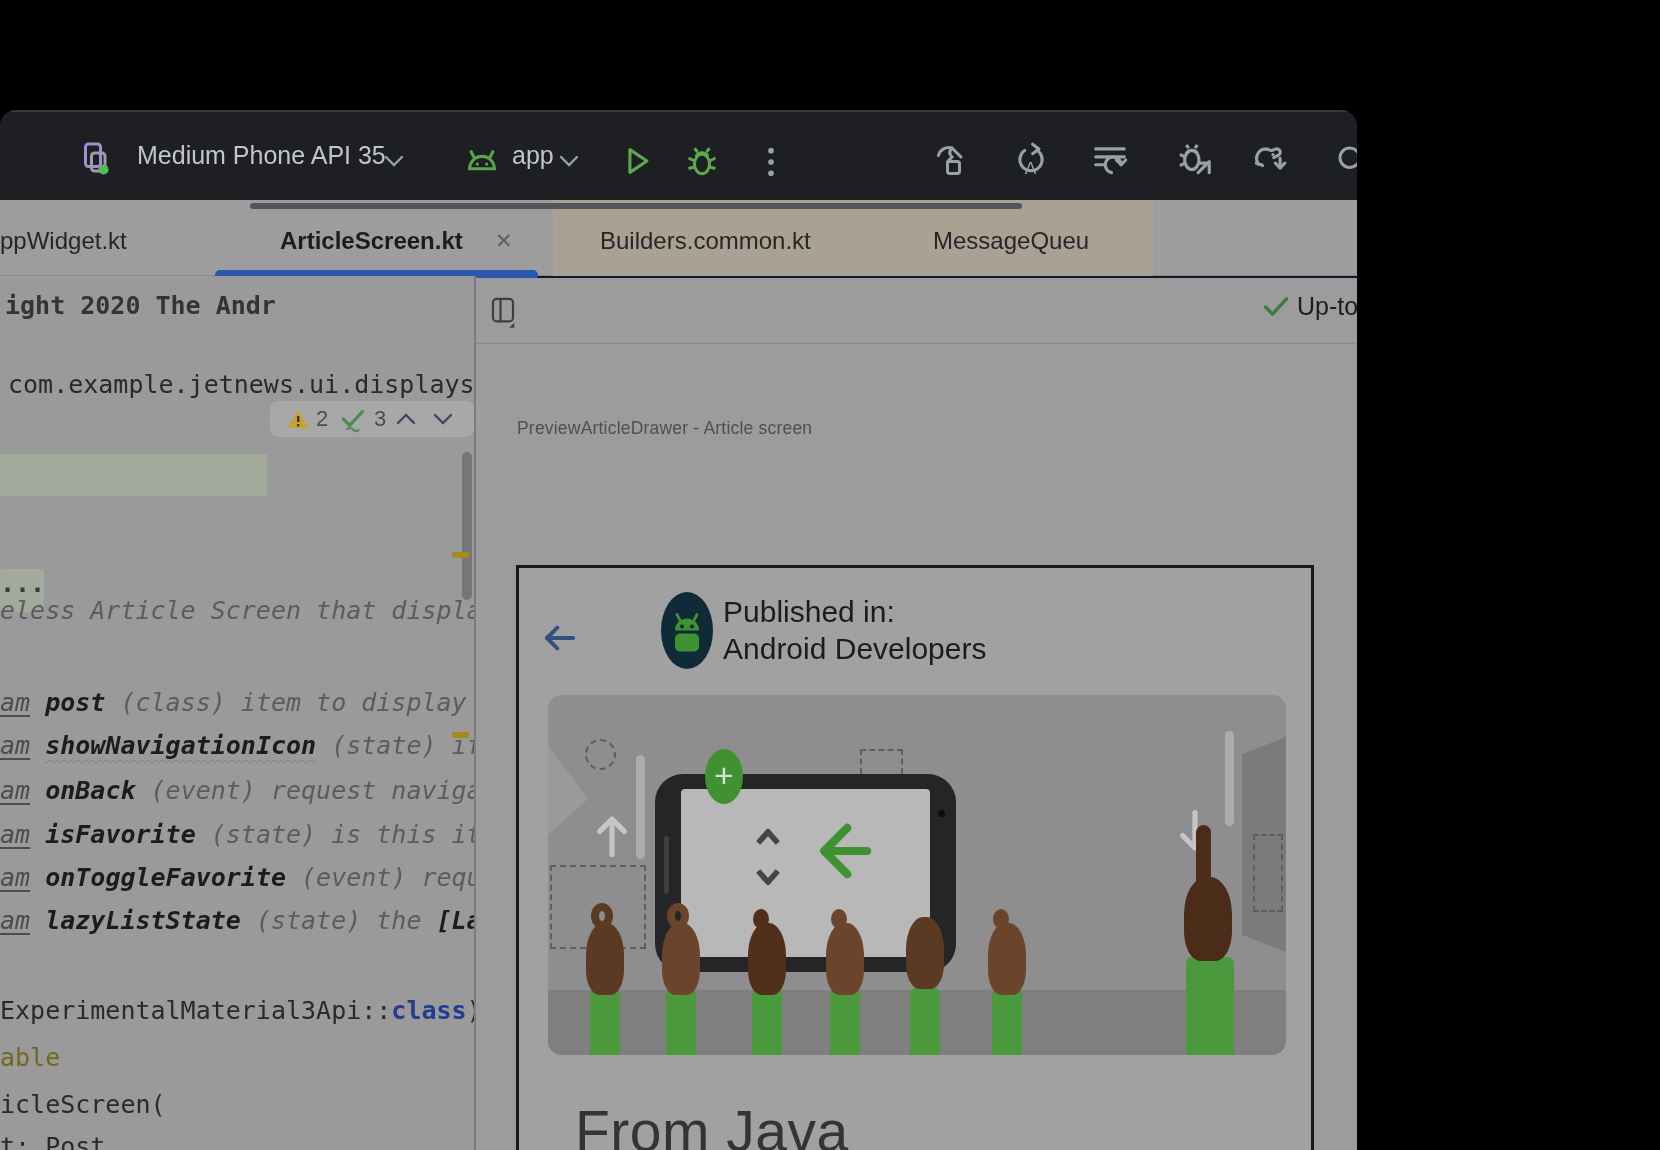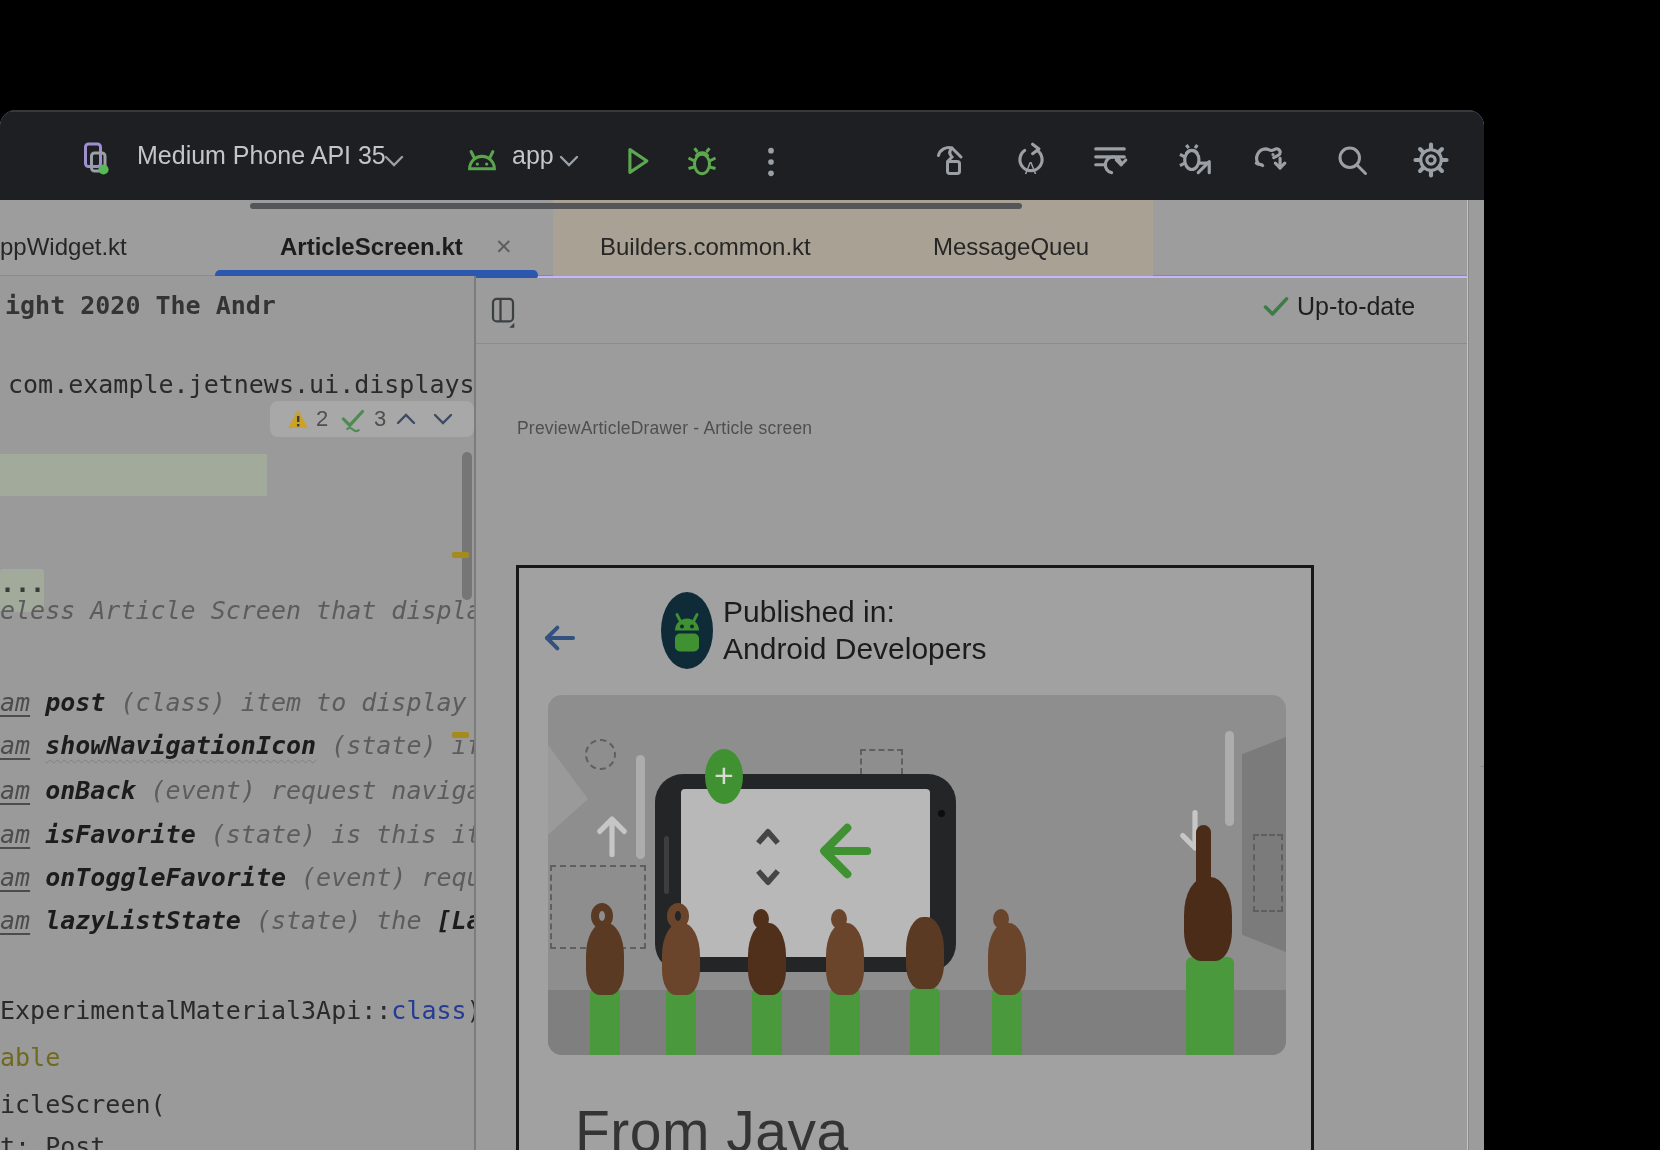--- a/index.html
+++ b/index.html
@@ -1,33 +1,33 @@
 <!DOCTYPE html>
 <html><head>
 <meta charset="utf-8">
 <style>
   * { margin:0; padding:0; box-sizing:border-box; }
   html,body { width:1660px; height:1150px; background:#000; overflow:hidden;
               font-family:"Liberation Sans", sans-serif; }
   .abs { position:absolute; }
 
   
-  #window { position:absolute; left:0; top:110px; width:1484px; height:1040px;
-            background:#c4b5fd; border-radius:16px 16px 0 0; overflow:hidden; }
+  #window { position:absolute; left:0; top:110px; width:1357px; height:1040px;
+            background:#0f172a; border-radius:16px 16px 0 0; overflow:hidden; }
 
   
   #toolbar { position:absolute; left:0; top:0; width:100%; height:90px;
              background:#1d1f22; border-top:2px solid #36383c; }
   .tb-text { position:absolute; color:#c2c5c9; font-size:25px; top:29px; }
   .tb-ic { position:absolute; }
 
   
   #tabbar { position:absolute; left:0; top:90px; width:1467px; height:76px;
             background:#9d9d9d; border-bottom:1px solid #8a8a8a; }
-  .tab-label { position:absolute; top:27px; font-size:24px; color:#262626; white-space:nowrap;margin-top:6px; }
+  .tab-label { position:absolute; top:27px; font-size:24px; color:#262626; white-space:nowrap; }
   #beige-tabs { position:absolute; left:553px; top:0; width:600px; height:76px; background:#a9a294; }
   #tab-scrollbar { position:absolute; left:250px; top:3px; width:772px; height:6px;
                    background:#55565a; border-radius:3px; }
   #active-underline { position:absolute; left:215px; top:160px; width:323px; height:10px;
                       border-radius:5px; background:#2c57ae; }
   #msg-fade { position:absolute; left:1085px; top:16px; width:68px; height:50px;
               background:linear-gradient(to right, rgba(169,162,148,0), #a9a294 80%); }
   #viewmode-box { position:absolute; left:1218px; top:95px; width:170px; height:58px;
                   background:#fcfcfc; border-radius:9px; }
   #split-pill { position:absolute; left:54px; top:7px; width:62px; height:44px;
@@ -39,21 +39,21 @@
   .code-line { position:absolute; font-family:"DejaVu Sans Mono", monospace;
                font-size:25px; white-space:pre; color:#2a2a2a; }
   .seg-d  { color:#2a2a2a; }
   .seg-bd { color:#343434; font-weight:bold; }
   .seg-c  { color:#5c5c5c; font-style:italic; }
   .seg-t  { color:#4c4c4c; font-style:italic; text-decoration:underline;
             text-decoration-thickness:2px; text-underline-offset:4px; }
   .seg-n  { color:#1c1c1c; font-style:italic; font-weight:bold; }
   .seg-w  { color:#1c1c1c; font-style:italic; font-weight:bold;
             text-decoration:underline wavy #7f7f7f 1px; text-underline-offset:5px;text-align:right; }
-  .seg-k  { color:#233b93; font-weight:normal; }
+  .seg-k  { color:#233b93; font-weight:bold; }
   .seg-a  { color:#6f6a20; }
   .seg-bb { color:#1c1c1c; font-style:italic; font-weight:bold; }
   #fold-comment-bg { position:absolute; left:0; top:178px; width:267px; height:42px; background:#a2ab9b; }
   #fold-box { position:absolute; left:0; top:293px; width:44px; height:43px; background:#a2ab9b;
               border-radius:3px; color:#3a3a3a; font-family:"DejaVu Sans Mono",monospace;
               font-size:25px; font-weight:bold; text-align:center; line-height:30px; }
   #inspection-pill { position:absolute; left:270px; top:125px; width:204px; height:36px;
                      background:#a8a8a8; border-radius:8px; }
   .pill-num { position:absolute; top:5px; font-size:22px; color:#4e4e4e; }
   #editor-vscroll { position:absolute; left:462px; top:176px; width:10px; height:148px;

